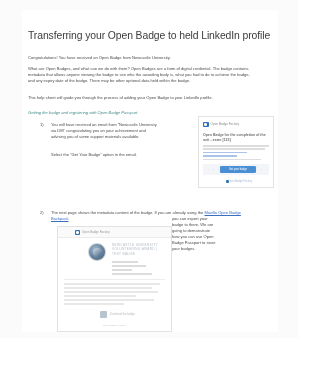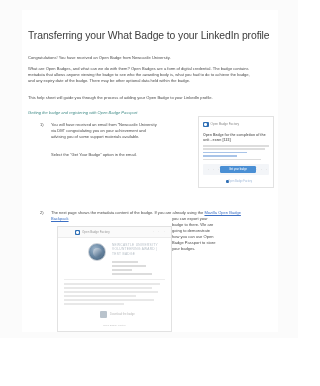--- a/index.html
+++ b/index.html
@@ -59,21 +59,21 @@
   .bg-chip{position:absolute;left:42px;top:84px;width:7px;height:7px;background:#b9c3cc;border-radius:1px;}
   .bg-chiptxt{position:absolute;left:52px;top:86px;font-size:2.7px;color:#b9b9b9;}
   .bg-ftxt{position:absolute;left:0;right:0;text-align:center;font-size:2.5px;color:#c5c5c5;}
 </style>
 </head>
 <body>
 
 <div class="page">
   <div class="sheet"></div>
 
-  <div class="doc-title">Transferring your What Badge to your LinkedIn profile</div>
+  <div class="doc-title">Transferring your Open Badge to held LinkedIn profile</div>
 
   <div class="para p1">Congratulations! You have received an Open Badge from Newcastle University.</div>
   <div class="para p2">What are Open Badges, and what can we do with them? Open Badges are a form of digital credential. The badge contains metadata that allows anyone viewing the badge to see who the awarding body is, what you had to do to achieve the badge, and any expiry date of the badge. There may be other optional data held within the badge.</div>
   <div class="para p3">This help sheet will guide you through the process of adding your Open Badge to your LinkedIn profile.</div>
 
   <div class="subhead">Getting the badge and registering with Open Badge Passport</div>
 
   <div class="li-num item1-num">1)</div>
   <div class="li item1-body">You will have received an email from "Newcastle University via DM" congratulating you on your achievement and advising you of some support materials available.</div>
   <div class="li item1-sub">Select the "Get Your Badge" option in the email.</div>

